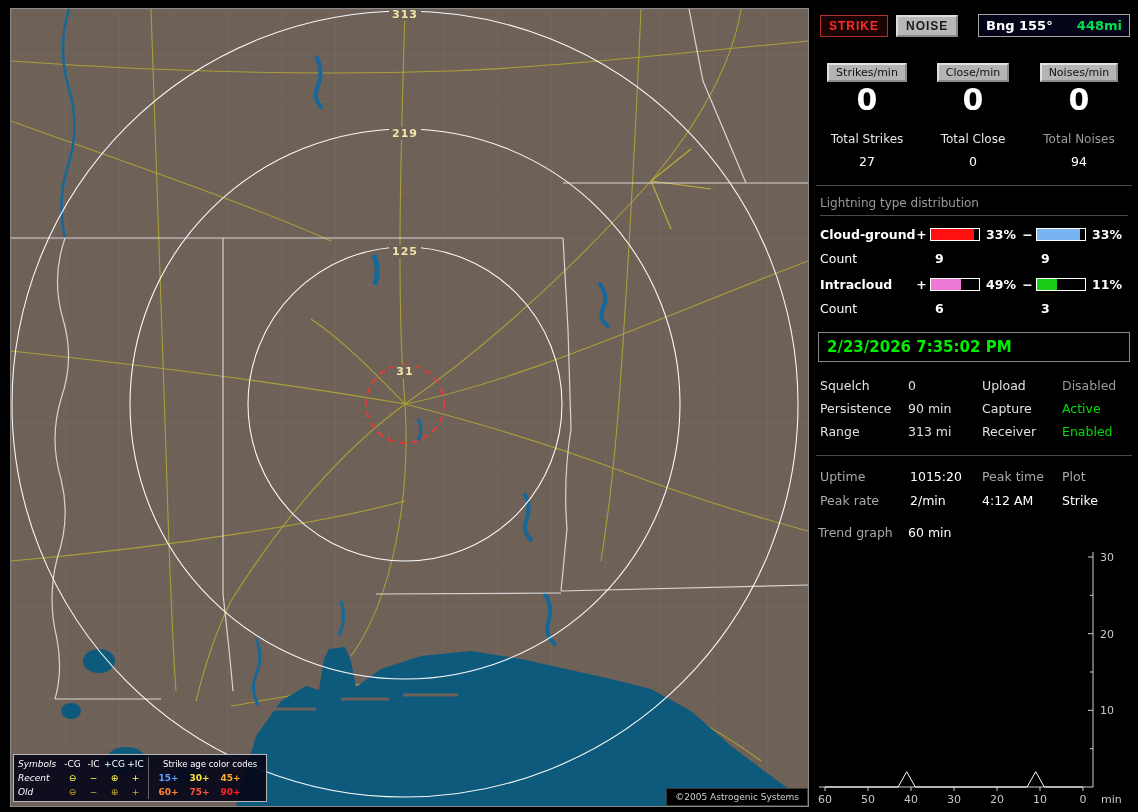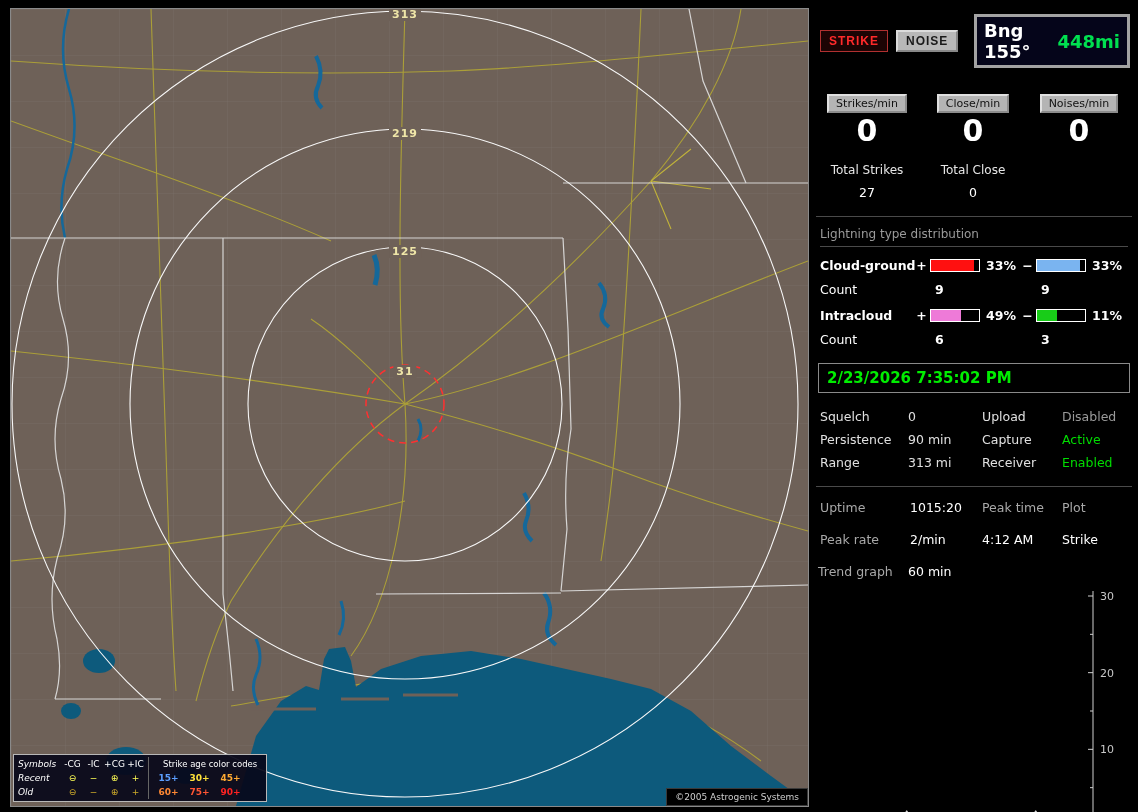--- a/index.html
+++ b/index.html
@@ -22,23 +22,23 @@
   .legend .ages{flex:1;display:flex;border-left:1px solid #666;padding-left:4px;margin-left:2px;}
   .legend .ages span{width:31px;text-align:center;font-weight:bold;}
   .legend .agehdr{flex:1;border-left:1px solid #666;padding-left:14px;margin-left:2px;font-size:8.5px;}
   
   .panel{position:absolute;left:814px;top:0;width:320px;height:812px;background:#000;color:#fff;}
   .toprow{display:flex;align-items:center;margin:14px 4px 0 6px;}
   .btn-strike{background:#1c0404;border:1px solid #b03030;color:#ff2a2a;font-weight:bold;
               font-size:12px;padding:3px 8px;letter-spacing:1px;}
   .btn-noise{background:#b8b8b8;border:2px outset #dcdcdc;color:#1a1a1a;font-weight:bold;
              font-size:12px;padding:2px 8px;margin-left:8px;letter-spacing:1px;}
-  .bngbox{margin-left:auto;width:136px;background:#05051a;border:3px solid #a3a3a3;
+  .bngbox{margin-left:auto;width:136px;background:#05051a;border:1px solid #a3a3a3;
           display:flex;justify-content:space-between;align-items:center;padding:3px 7px;
-          font-size:18px;font-weight:bold;}
+          font-size:13px;font-weight:bold;}
   .bng-val{color:#00e050;}
   .cols3{display:flex;margin-top:26px;}
   .cols3 .col{width:106px;display:flex;flex-direction:column;align-items:center;}
   .cntbtn{background:#b4b4b4;border:2px outset #e0e0e0;color:#111;font-size:11px;padding:1px 7px;}
   .bigzero{font-size:30px;font-weight:bold;color:#fff;margin-top:2px;line-height:32px;}
   .totlabel{font-size:12px;}
   .totval{font-size:12.5px;color:#fff;margin-top:8px;}
   .divider{border-top:1px solid #4a4a4a;margin:16px 2px 0 2px;}
   .disttitle{color:#9a9a9a;font-size:12px;margin:10px 6px 0 6px;padding-bottom:5px;
              border-bottom:1px solid #4a4a4a;}
@@ -49,21 +49,21 @@
   .barfill{display:block;height:100%;}
   .distrow .pct{width:36px;font-weight:bold;padding-left:3px;}
   .countrow{display:flex;margin:9px 6px 0 6px;font-size:12.5px;}
   .countrow .nm{width:107px;}
   .countrow .v1{width:98px;padding-left:8px;font-weight:bold;}
   .countrow .v2{padding-left:8px;font-weight:bold;}
   .dtbox{margin:16px 4px 0 4px;border:1px solid #8a8a8a;padding:5px 8px;color:#00ee00;
          font-weight:bold;font-size:15px;}
   .setgrid{display:grid;grid-template-columns:88px 74px 80px auto;row-gap:8px;
            margin:16px 6px 0 6px;font-size:12.5px;color:#e0e0e0;}
-  .statgrid{display:grid;grid-template-columns:90px 72px 80px auto;row-gap:17px;
+  .statgrid{display:grid;grid-template-columns:90px 72px 80px auto;row-gap:9px;
             margin:13px 6px 0 6px;font-size:12.5px;}
   .statlbl{color:#a8a8a8;}
   .trendrow{display:flex;margin:17px 6px 0 4px;font-size:12.5px;}
   .trendrow .statlbl{width:90px;}
   #trend-svg{display:block;margin-top:10px;}
 </style>
 </head>
 <body>
 
 <div class="stage">
@@ -207,20 +207,24 @@
     </div>
 
     <div class="cols3" style="margin-top:16px">
       <div class="col">
         <span class="totlabel" style="color: rgb(230, 230, 230);">Total Strikes</span>
         <span class="totval">27</span>
       </div>
       <div class="col">
         <span class="totlabel" style="color: rgb(230, 230, 230); text-align: right;">Total Close</span>
         <span class="totval">0</span>
+      </div>
+      <div class="col">
+        <span class="totlabel" style="color: rgb(154, 154, 154);">Total Noises</span>
+        <span class="totval">94</span>
       </div>
     </div>
 
     <div class="divider"></div>
     <div class="disttitle">Lightning type distribution</div>
 
     <div class="distrow">
       <span class="nm">Cloud-ground</span>
       <span class="sg">+</span>
       <span class="barbox">

